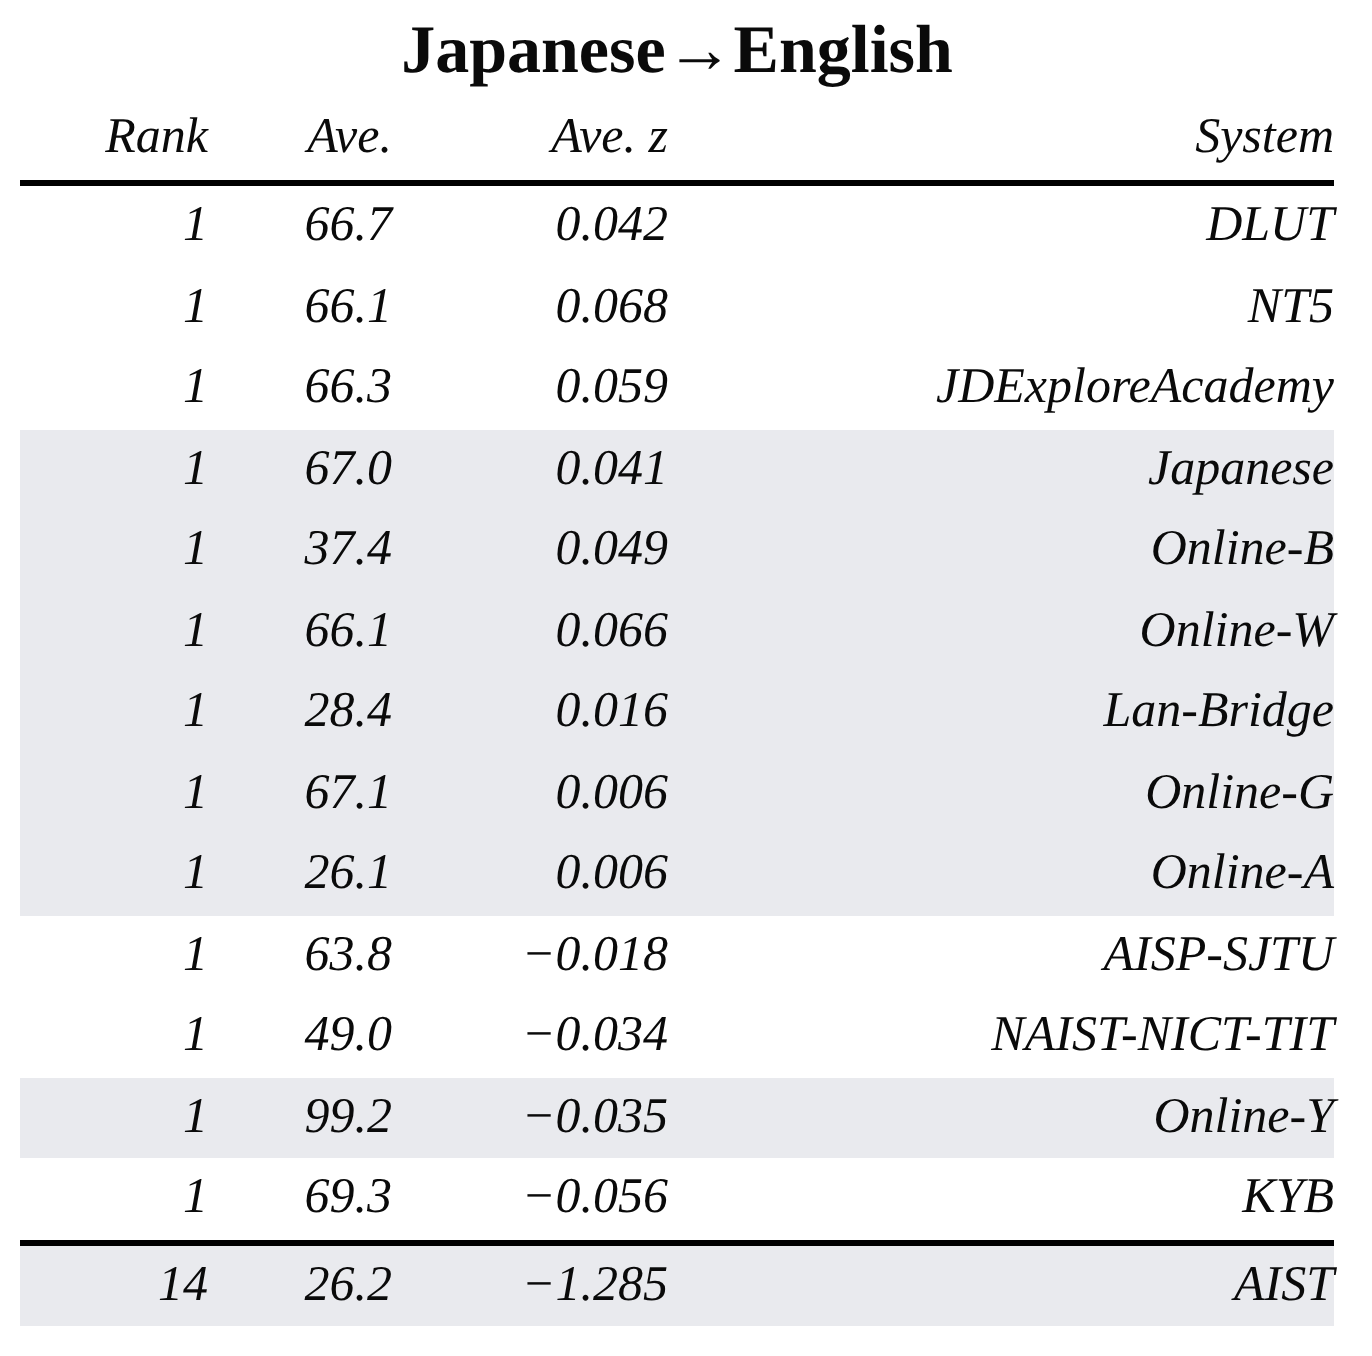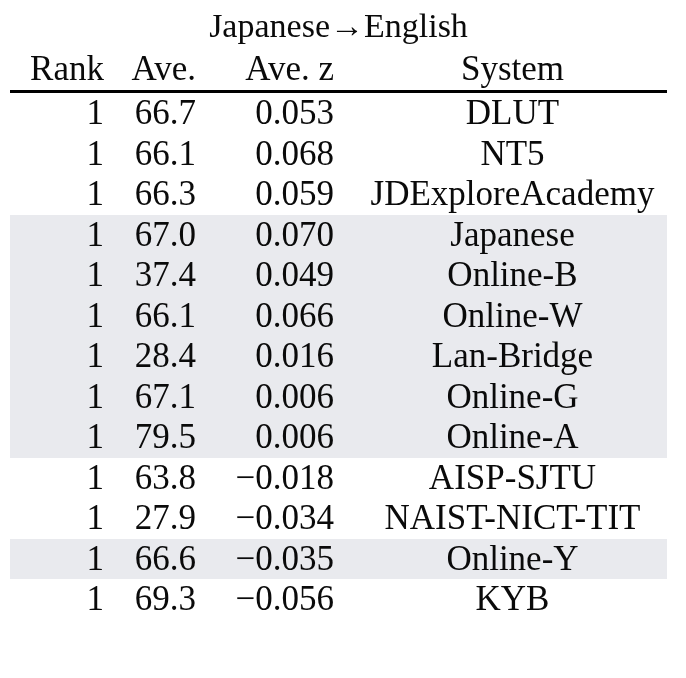--- a/index.html
+++ b/index.html
@@ -24,49 +24,50 @@
     position: absolute;
     left: 10px;
     top: 0;
     width: 657px;
   }
   .tbl-title {
     height: 48px;
     line-height: 52px;
     text-align: center;
     font-size: 34px;
-    font-weight: normal;
+    font-weight: bold;
     white-space: nowrap;
   }
   table.results {
     border-collapse: collapse;
     table-layout: fixed;
     width: 657px;
-    font-size: 35px;
+    font-size: 25px;
+    font-style: italic;
   }
   col.w1 { width: 94px; }
   col.w2 { width: 92px; }
   col.w3 { width: 138px; }
   thead th {
     font-weight: normal;
     height: 42px;
     padding: 0;
     vertical-align: middle;
     border-bottom: 3px solid var(--rule, #000);
     white-space: nowrap;
   }
   tbody td {
     height: 40.5px;
     line-height: 40.5px;
     padding: 0;
     vertical-align: middle;
     white-space: nowrap;
   }
   .c1, .c2, .c3 { text-align: right; }
-  .c4 { text-align: center; padding-left: 24px; }
+  .c4 { text-align: right; padding-left: 24px; }
   tr.shaded { background: var(--shade, #e9eaee); }
   tr.rule-above td { border-top: 3px solid var(--rule, #000); }
 </style>
 </head>
 <body>
 
 <div class="sheet">
   <div class="tbl-wrap">
 
     <div class="tbl-title">Japanese→English</div>
@@ -83,39 +84,39 @@
           <th class="c1">Rank</th>
           <th class="c2">Ave.</th>
           <th class="c3">Ave. z</th>
           <th class="c4">System</th>
         </tr>
       </thead>
       <tbody>
           <tr>
     <td class="c1">1</td>
     <td class="c2">66.7</td>
-    <td class="c3">0.053</td>
+    <td class="c3">0.042</td>
     <td class="c4">DLUT</td>
   </tr>
           <tr>
     <td class="c1">1</td>
     <td class="c2">66.1</td>
     <td class="c3">0.068</td>
     <td class="c4">NT5</td>
   </tr>
           <tr>
     <td class="c1">1</td>
     <td class="c2">66.3</td>
     <td class="c3">0.059</td>
     <td class="c4">JDExploreAcademy</td>
   </tr>
           <tr class="shaded">
     <td class="c1">1</td>
     <td class="c2">67.0</td>
-    <td class="c3">0.070</td>
+    <td class="c3">0.041</td>
     <td class="c4">Japanese</td>
   </tr>
           <tr class="shaded">
     <td class="c1">1</td>
     <td class="c2">37.4</td>
     <td class="c3">0.049</td>
     <td class="c4">Online-B</td>
   </tr>
           <tr class="shaded">
     <td class="c1">1</td>
@@ -130,45 +131,51 @@
     <td class="c4">Lan-Bridge</td>
   </tr>
           <tr class="shaded">
     <td class="c1">1</td>
     <td class="c2">67.1</td>
     <td class="c3">0.006</td>
     <td class="c4">Online-G</td>
   </tr>
           <tr class="shaded">
     <td class="c1">1</td>
-    <td class="c2">79.5</td>
+    <td class="c2">26.1</td>
     <td class="c3">0.006</td>
     <td class="c4">Online-A</td>
   </tr>
           <tr>
     <td class="c1">1</td>
     <td class="c2">63.8</td>
     <td class="c3">−0.018</td>
     <td class="c4">AISP-SJTU</td>
   </tr>
           <tr>
     <td class="c1">1</td>
-    <td class="c2">27.9</td>
+    <td class="c2">49.0</td>
     <td class="c3">−0.034</td>
     <td class="c4">NAIST-NICT-TIT</td>
   </tr>
           <tr class="shaded">
     <td class="c1">1</td>
-    <td class="c2">66.6</td>
+    <td class="c2">99.2</td>
     <td class="c3">−0.035</td>
     <td class="c4">Online-Y</td>
   </tr>
           <tr>
     <td class="c1">1</td>
     <td class="c2">69.3</td>
     <td class="c3">−0.056</td>
     <td class="c4">KYB</td>
   </tr>
+          <tr class="shaded rule-above">
+    <td class="c1">14</td>
+    <td class="c2">26.2</td>
+    <td class="c3">−1.285</td>
+    <td class="c4">AIST</td>
+  </tr>
         </tbody>
     </table>
 
   </div>
 </div>
 
 </body></html>

